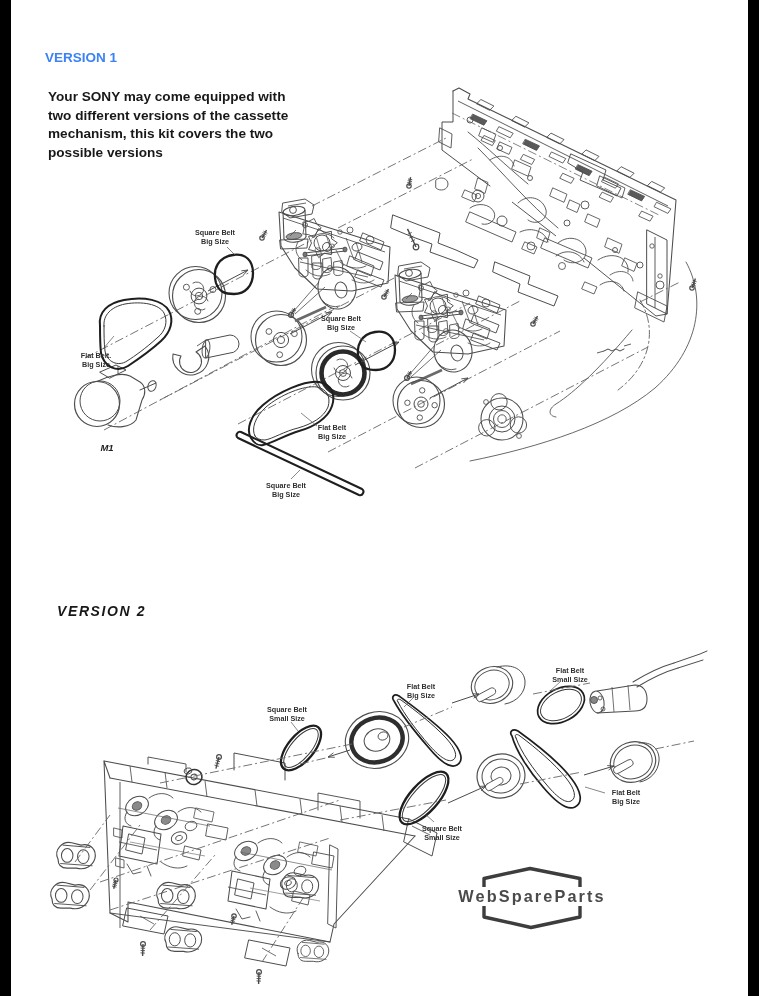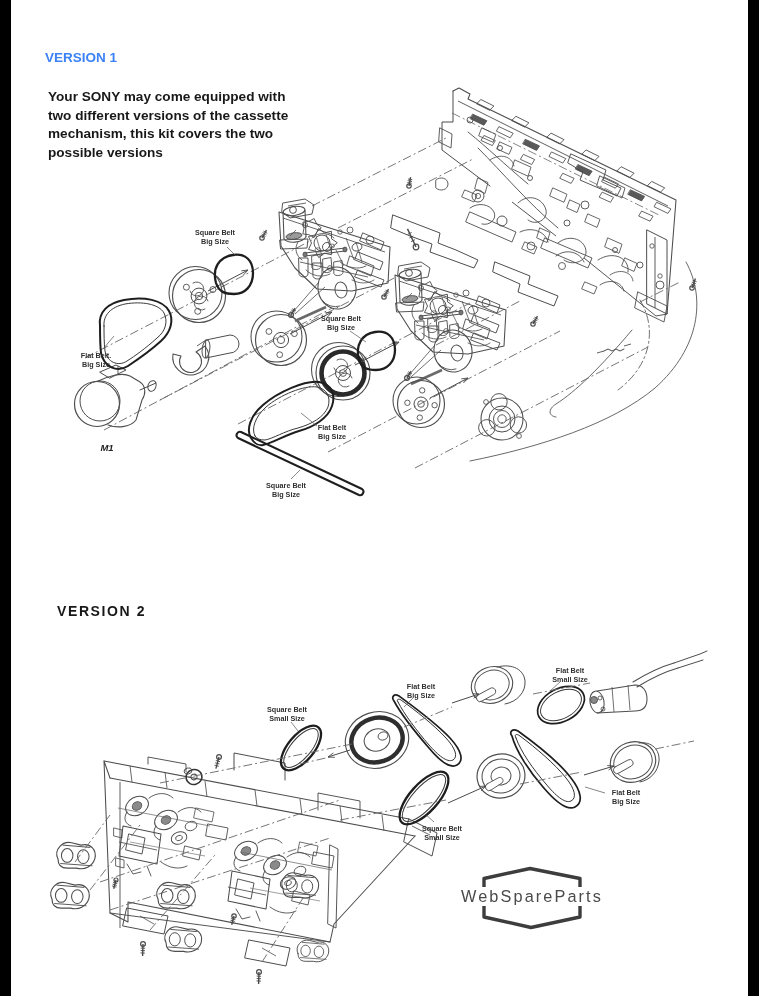--- a/index.html
+++ b/index.html
@@ -1,22 +1,22 @@
 <!DOCTYPE html>
 <html><head>
 <meta charset="utf-8">
 <style>
 html,body{margin:0;padding:0;background:#fff;}
 #page{position:relative;width:759px;height:996px;background:#fff;overflow:hidden;
   font-family:"Liberation Sans",sans-serif;}
 .bar{position:absolute;top:0;bottom:0;background:#000;}
 #t1{position:absolute;left:45px;top:50px;font-size:13.5px;font-weight:bold;color:#3b82f6;letter-spacing:0px;}
 #para{position:absolute;left:48px;top:88px;font-size:13.6px;font-weight:bold;color:#181818;line-height:18.7px;letter-spacing:0px;}
-#t2{position:absolute;left:57px;top:603px;font-size:14px;font-weight:bold;color:#181818;letter-spacing:1.6px;}
-#logotext{position:absolute;left:454px;top:887px;width:156px;font-size:16.3px;font-weight:normal;color:#4a4a4a;background:#fff;text-align:center;letter-spacing:2.1px;}
+#t2{position:absolute;left:57px;top:603px;font-size:14px;font-weight:bold;color:#181818;letter-spacing:1.6px;font-style:italic;}
+#logotext{position:absolute;left:454px;top:887px;width:156px;font-size:16.3px;font-weight:bold;color:#4a4a4a;background:#fff;text-align:center;letter-spacing:2.1px;}
 #url{position:absolute;left:428px;top:936px;font-size:17px;font-weight:bold;color:#111;letter-spacing:0.4px;}
 svg{position:absolute;left:0;top:0;}
 </style>
 </head>
 <body>
 <div id="page">
   <svg id="art" width="759" height="996" viewBox="0 0 759 996">
 <path d="M453 91 L459 88 L470 94 L468 99 L676 200 L667 314" stroke="#4d4d4d" stroke-width="1.05" fill="none" stroke-linejoin="round" stroke-linecap="round"></path>
 <path d="M453 91 L453 122 L442 122 L442 150 L490 186" stroke="#4d4d4d" stroke-width="1.0" fill="none" stroke-linejoin="round" stroke-linecap="round"></path>
 <line x1="512.0" y1="202.0" x2="556.0" y2="236.0" stroke="#4d4d4d" stroke-width="0.95" stroke-linecap="butt"></line>

